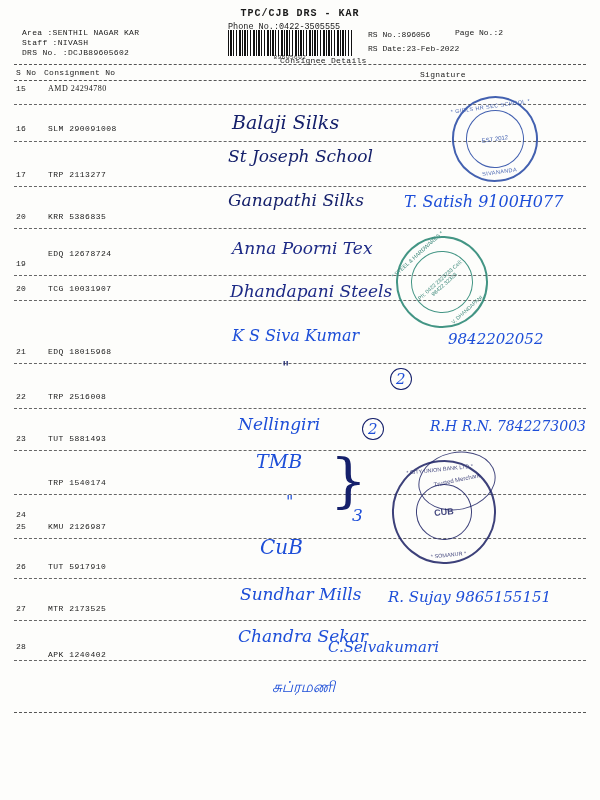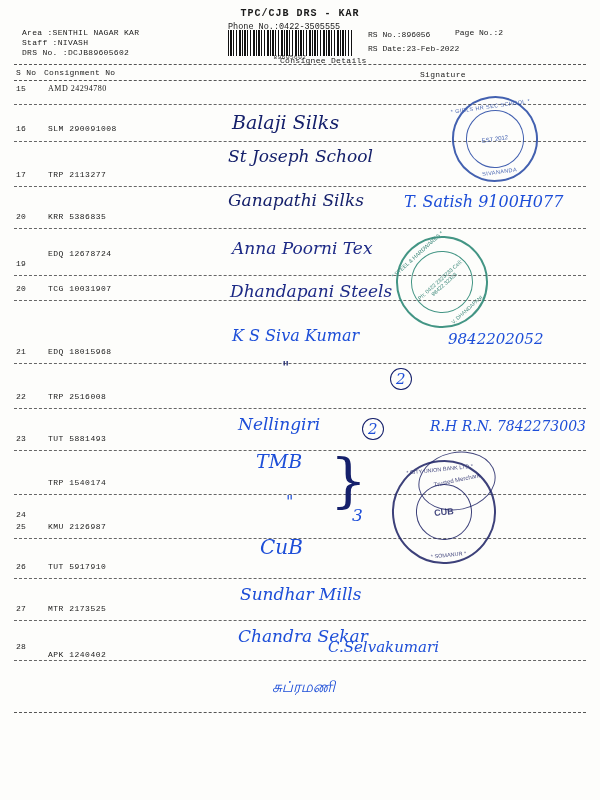--- a/index.html
+++ b/index.html
@@ -381,20 +381,21 @@
   <div class="hw hw-dark" style="top:584px; left:240px; font-size:17px;">Sundhar Mills</div>
 
   <div class="hw hw-dark" style="top:626px; left:238px; font-size:17px;">Chandra Sekar</div>
 
   <div class="hw hw-dark" style="top:192px; left:404px; font-size:16px;">T. Satish  9100H077</div>
 
   <div class="hw hw-dark" style="top:330px; left:448px; font-size:15px;">9842202052</div>
 
   <div class="hw hw-dark" style="top:418px; left:430px; font-size:14px;">R.H R.N. 7842273003</div>
 
+  <div class="hw hw-dark" style="top:588px; left:388px; font-size:15px;">R. Sujay   9865155151</div>
 
   <div class="hw hw-dark" style="top:638px; left:328px; font-size:15px;">C.Selvakumari</div>
 
   <div class="hw hw-dark" style="top:678px; left:272px; font-size:15px;">சுப்ரமணி</div>
 
   <div class="hw hw-dark" style="top:368px; left:390px; font-size:15px; border:1px solid #15206b; border-radius:50%; padding:1px 5px;">2</div>
 
   <div class="hw hw-dark" style="top:418px; left:362px; font-size:15px; border:1px solid #15206b; border-radius:50%; padding:1px 5px;">2</div>
 
   <div class="hw hw-dark" style="top:505px; left:352px; font-size:17px;">3</div>

